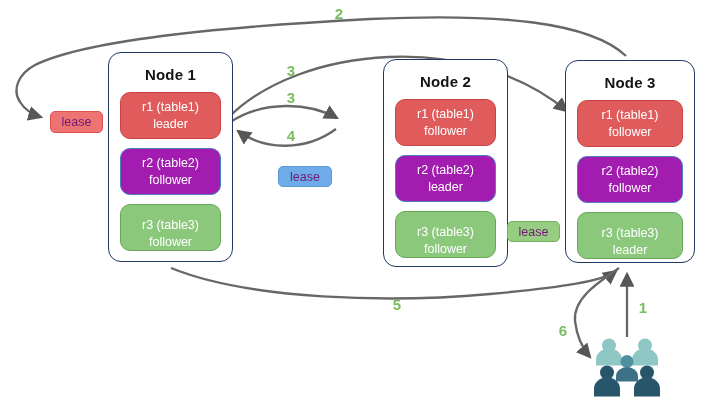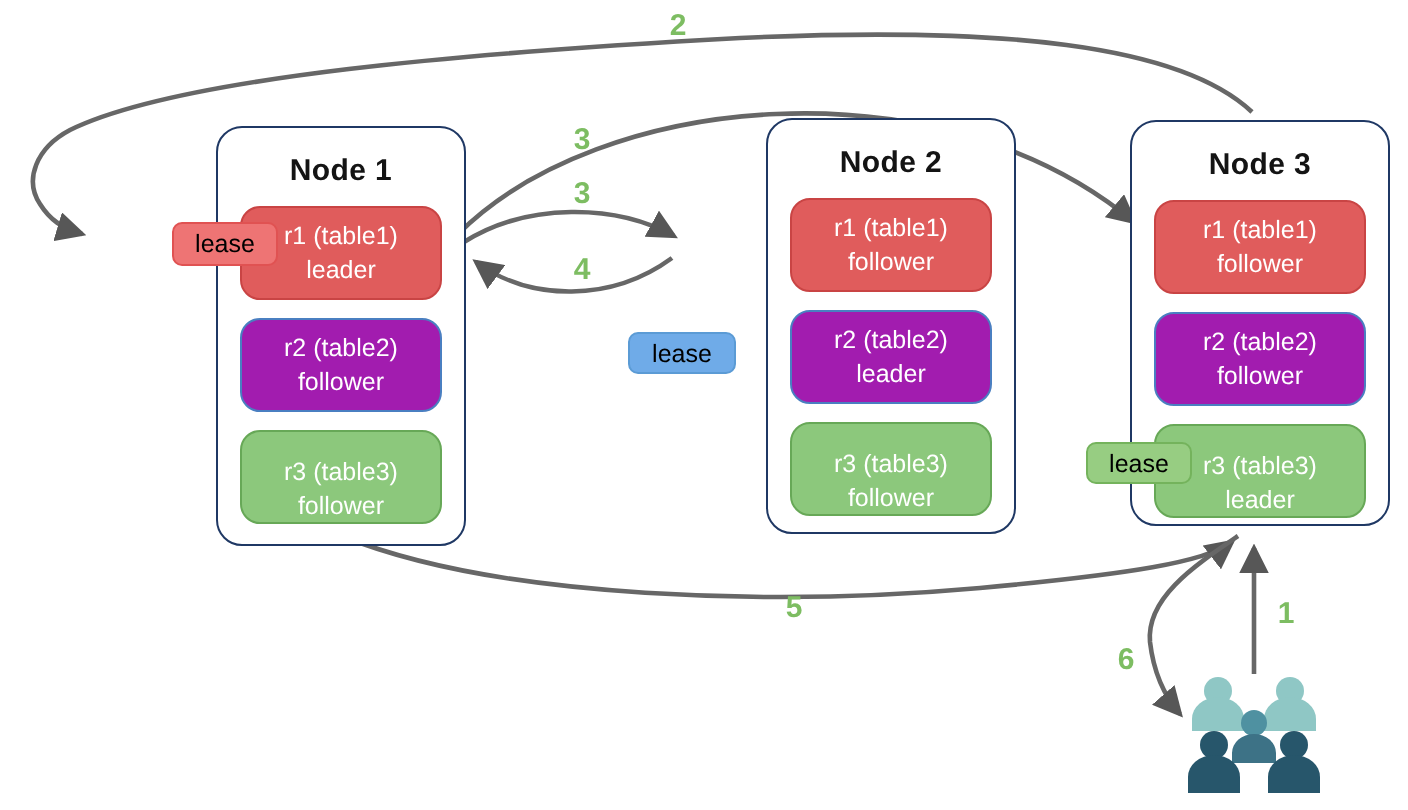--- a/index.html
+++ b/index.html
@@ -22,22 +22,22 @@
     position:absolute; left:11px; right:11px; height:47px; border-radius:10px;
     color:#ffffff; font-size:12.5px; text-align:center; box-sizing:border-box;
     display:flex; flex-direction:column; justify-content:center; line-height:1.32;
   }
   .replica.red   { background:#e05c5c; border:1.5px solid #c94444; }
   .replica.blue  { background:#a21caf; border:1.5px solid #4a7fc1; }
   .replica.green { background:#8cc87c; border:1.5px solid #67a857; }
   .rep-top { top:39px; } .rep-mid { top:95px; } .rep-bot { top:151px;justify-content:flex-end; }
 
   .lease {
-    position:absolute; border-radius:5px; color:#000000; font-size:12.5px;
-    display:flex; align-items:center; justify-content:center; box-sizing:border-box;margin-left:36px;
+    position:absolute; border-radius:5px; color:#701a75; font-size:12.5px;
+    display:flex; align-items:center; justify-content:center; box-sizing:border-box;
   }
   .lease.red   { background:#ee7474; border:1.5px solid #e05252; left:50px;  top:111px; width:53px; height:22px; }
   .lease.blue  { background:#6fabe8; border:1.5px solid #5b9bd5; left:278px; top:166px; width:54px; height:21px; }
   .lease.green { background:#97cd82; border:1.5px solid #74b35c; left:507px; top:221px; width:53px; height:21px; }
 
   .step {
     position:absolute; color:#7dbd62; font-weight:bold; font-size:15px;
     transform:translate(-50%,-50%);
   }
   .users { position:absolute; left:592px; top:337px; width:70px; height:61px; }
@@ -55,21 +55,21 @@
     </defs>
     <path class="arrow" marker-end="url(#ah)" d="M 626 56 C 590 22, 500 13, 370 19 C 240 26, 90 38, 35 65 C 18 74, 12 90, 20 102 C 25 110, 31 114, 41 117"></path>
     <path class="arrow" marker-end="url(#ah)" d="M 229 117 C 300 46, 470 30, 567 111"></path>
     <path class="arrow" marker-end="url(#ah)" d="M 232 121 C 264 101, 308 102, 337 118"></path>
     <path class="arrow" marker-end="url(#ah)" d="M 336 129 C 306 151, 265 151, 238 131"></path>
     <path class="arrow" marker-end="url(#ah)" d="M 171 268 C 250 300, 390 303, 490 294 C 565 287, 603 281, 616 271"></path>
     <path class="arrow" marker-end="url(#ah)" d="M 627 337 L 627 274"></path>
     <path class="arrow" marker-end="url(#ah)" d="M 619 268 C 597 283, 573 299, 575 321 C 577 338, 583 349, 590 357"></path>
   </svg>
 
-  <div class="node" style="left:108px; top:63px; width:125px; height:210px;">
+  <div class="node" style="left:108px; top:52px; width:125px; height:210px;">
     <div class="node-title">Node 1</div>
     <div class="replica red rep-top">
       <span>r1 (table1)</span>
       <span>leader</span>
     </div>
     <div class="replica blue rep-mid">
       <span>r2 (table2)</span>
       <span>follower</span>
     </div>
     <div class="replica green rep-bot">

